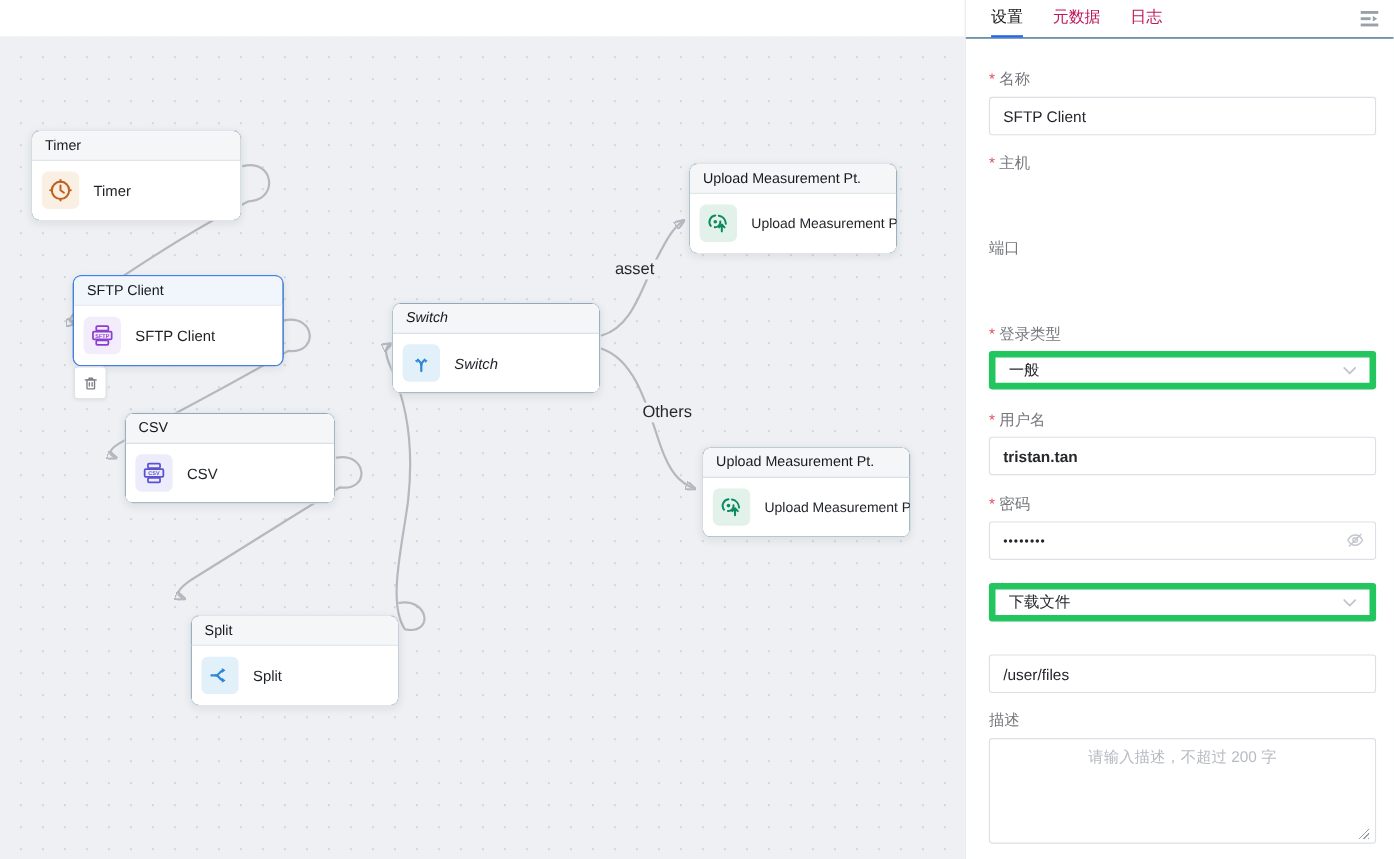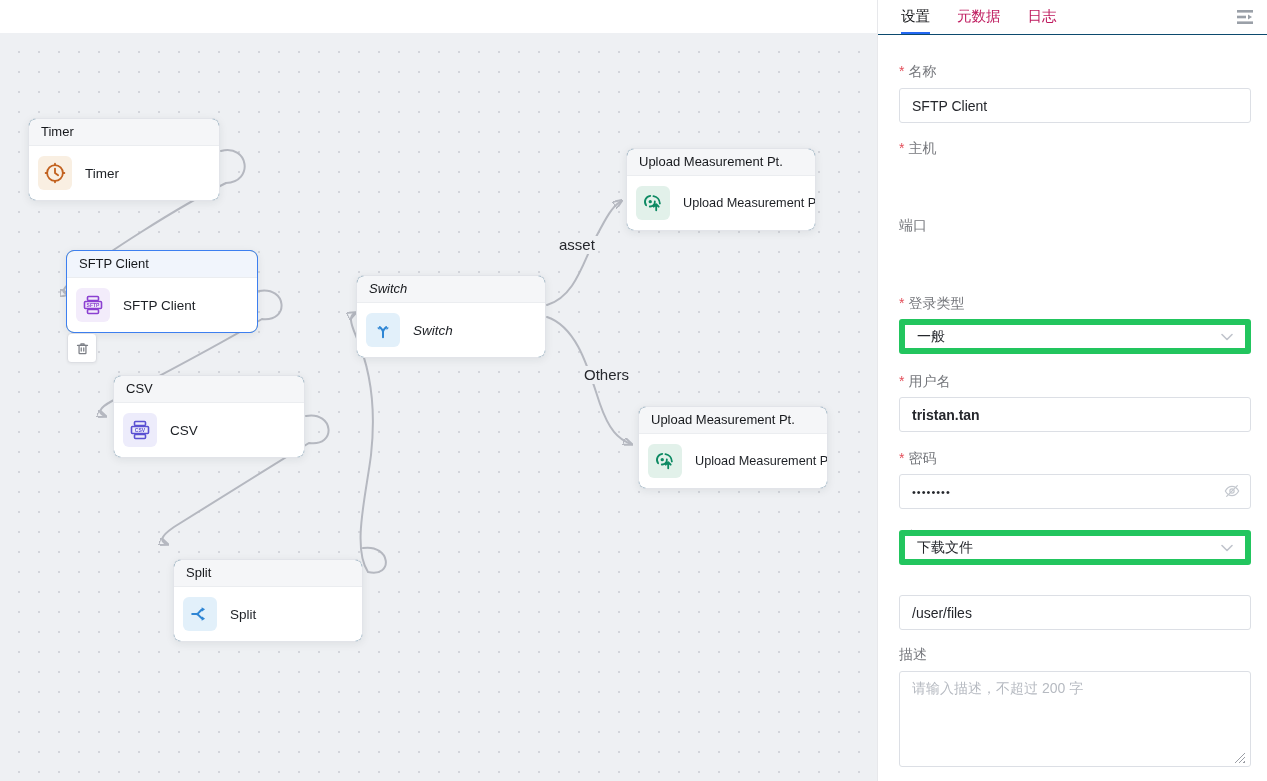--- a/index.html
+++ b/index.html
@@ -290,15 +290,15 @@
     <svg width="12" height="8" viewBox="0 0 12 8">
         <path d="M1 1.5 L6 6.5 L11 1.5" fill="none" stroke="#c0c4cc" stroke-width="1.6" stroke-linecap="round" stroke-linejoin="round"></path>
       </svg>
   </div>
 
   <input class="field-input" style="top: 595px;" value="/user/files">
 
   <div class="field-label" style="top:644px">
     <span>描述</span>
   </div>
-  <textarea class="field-textarea" style="top: 671px;" placeholder="请输入描述，不超过 200 字"></textarea>
+  <textarea class="field-textarea" style="top: 671px; text-align: center;" placeholder="请输入描述，不超过 200 字"></textarea>
   <div class="resize-handle" style="top:752px"></div>
 </div>
 
 </body></html>

